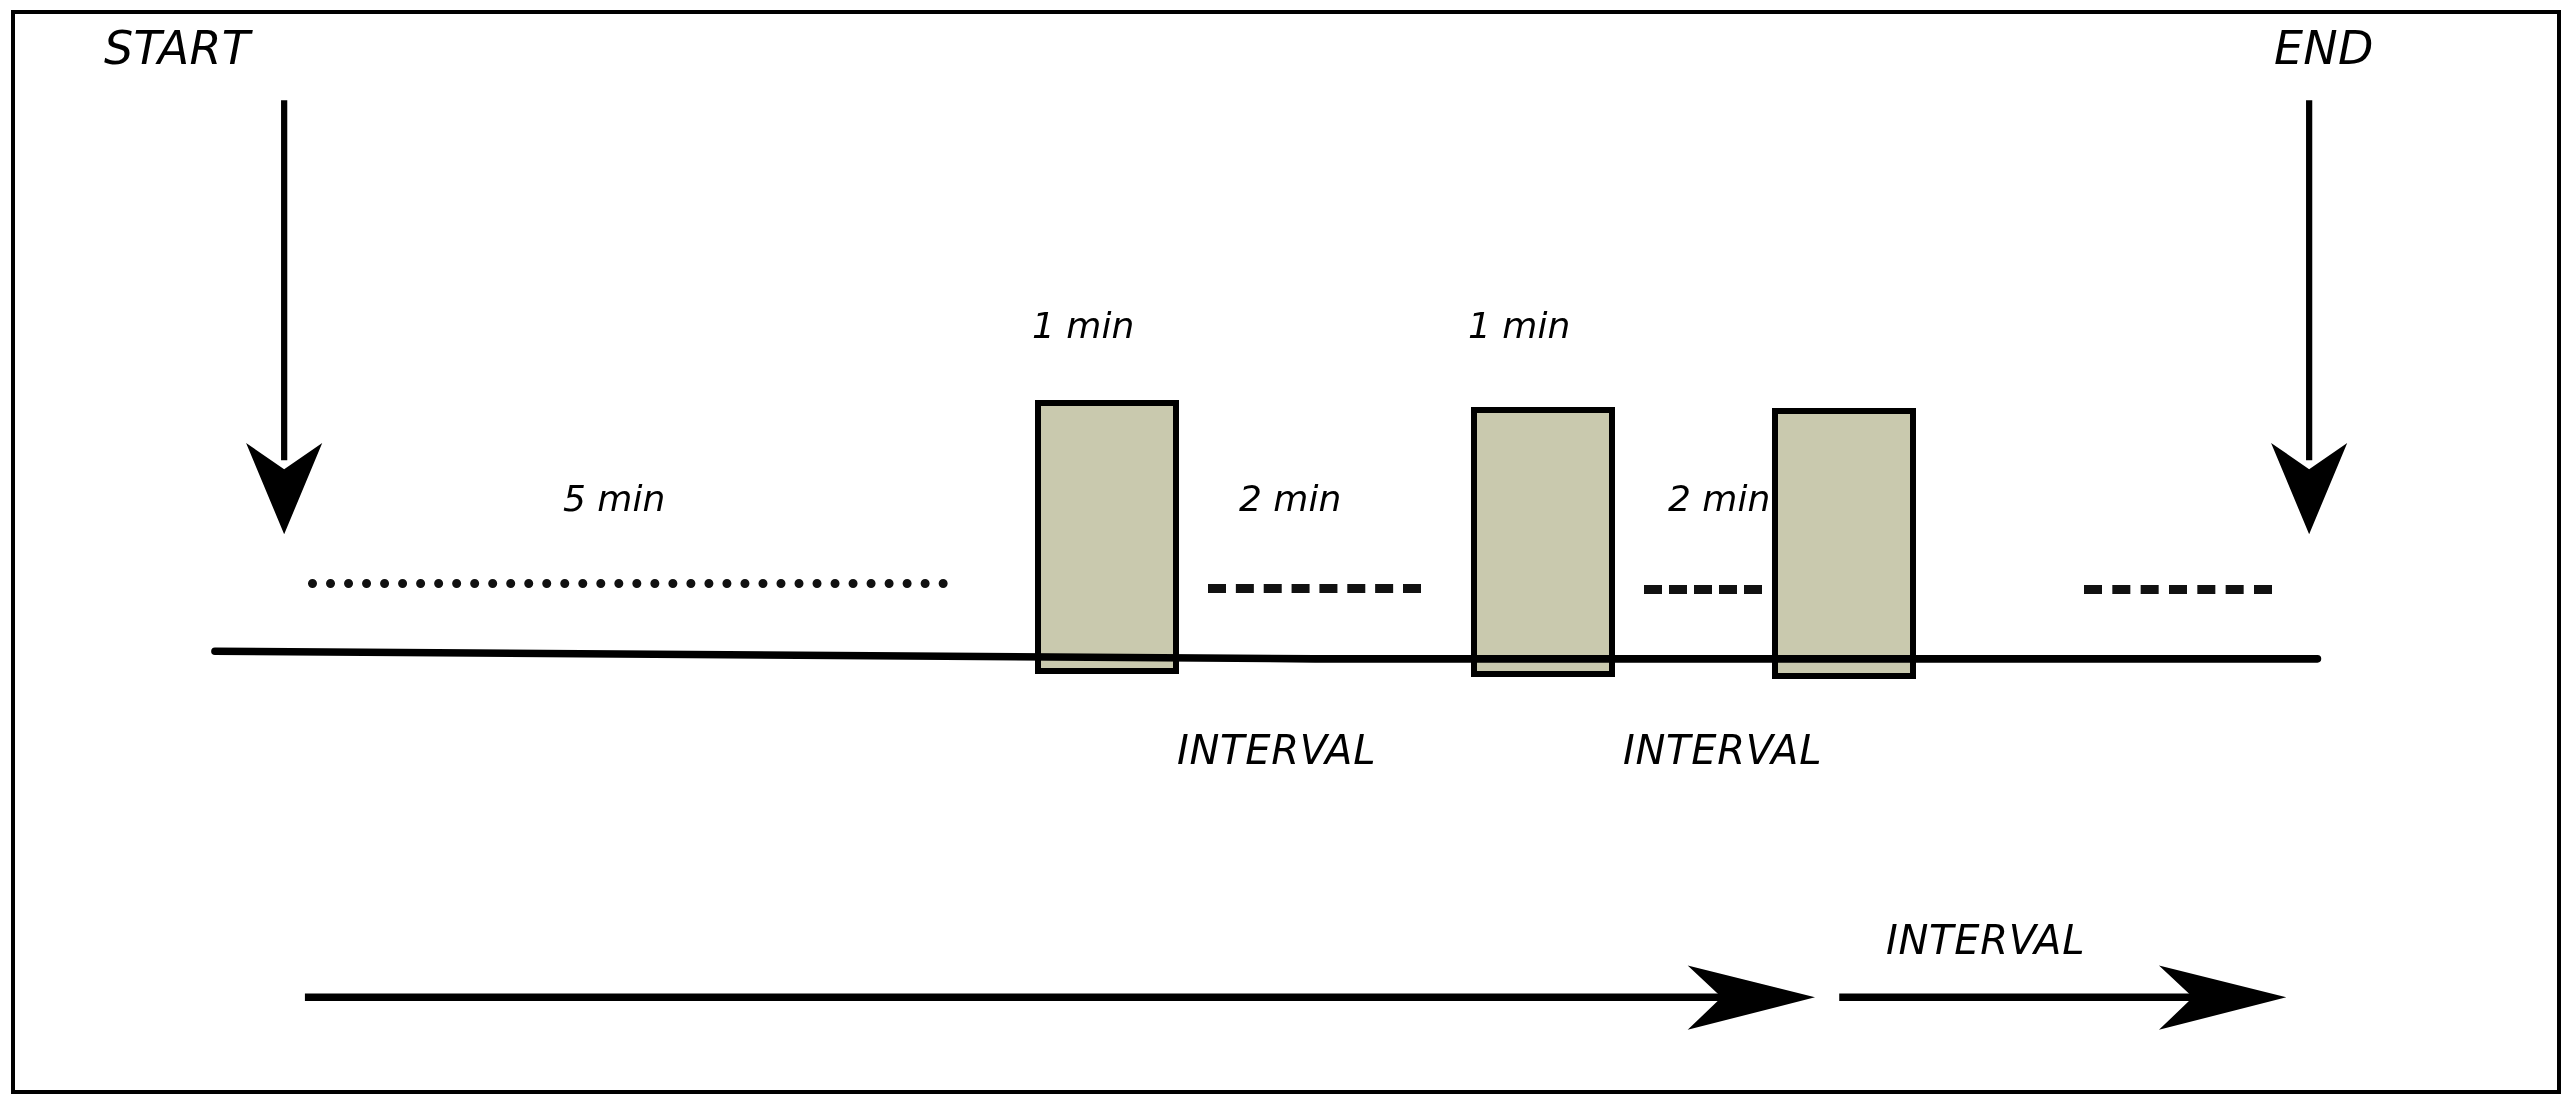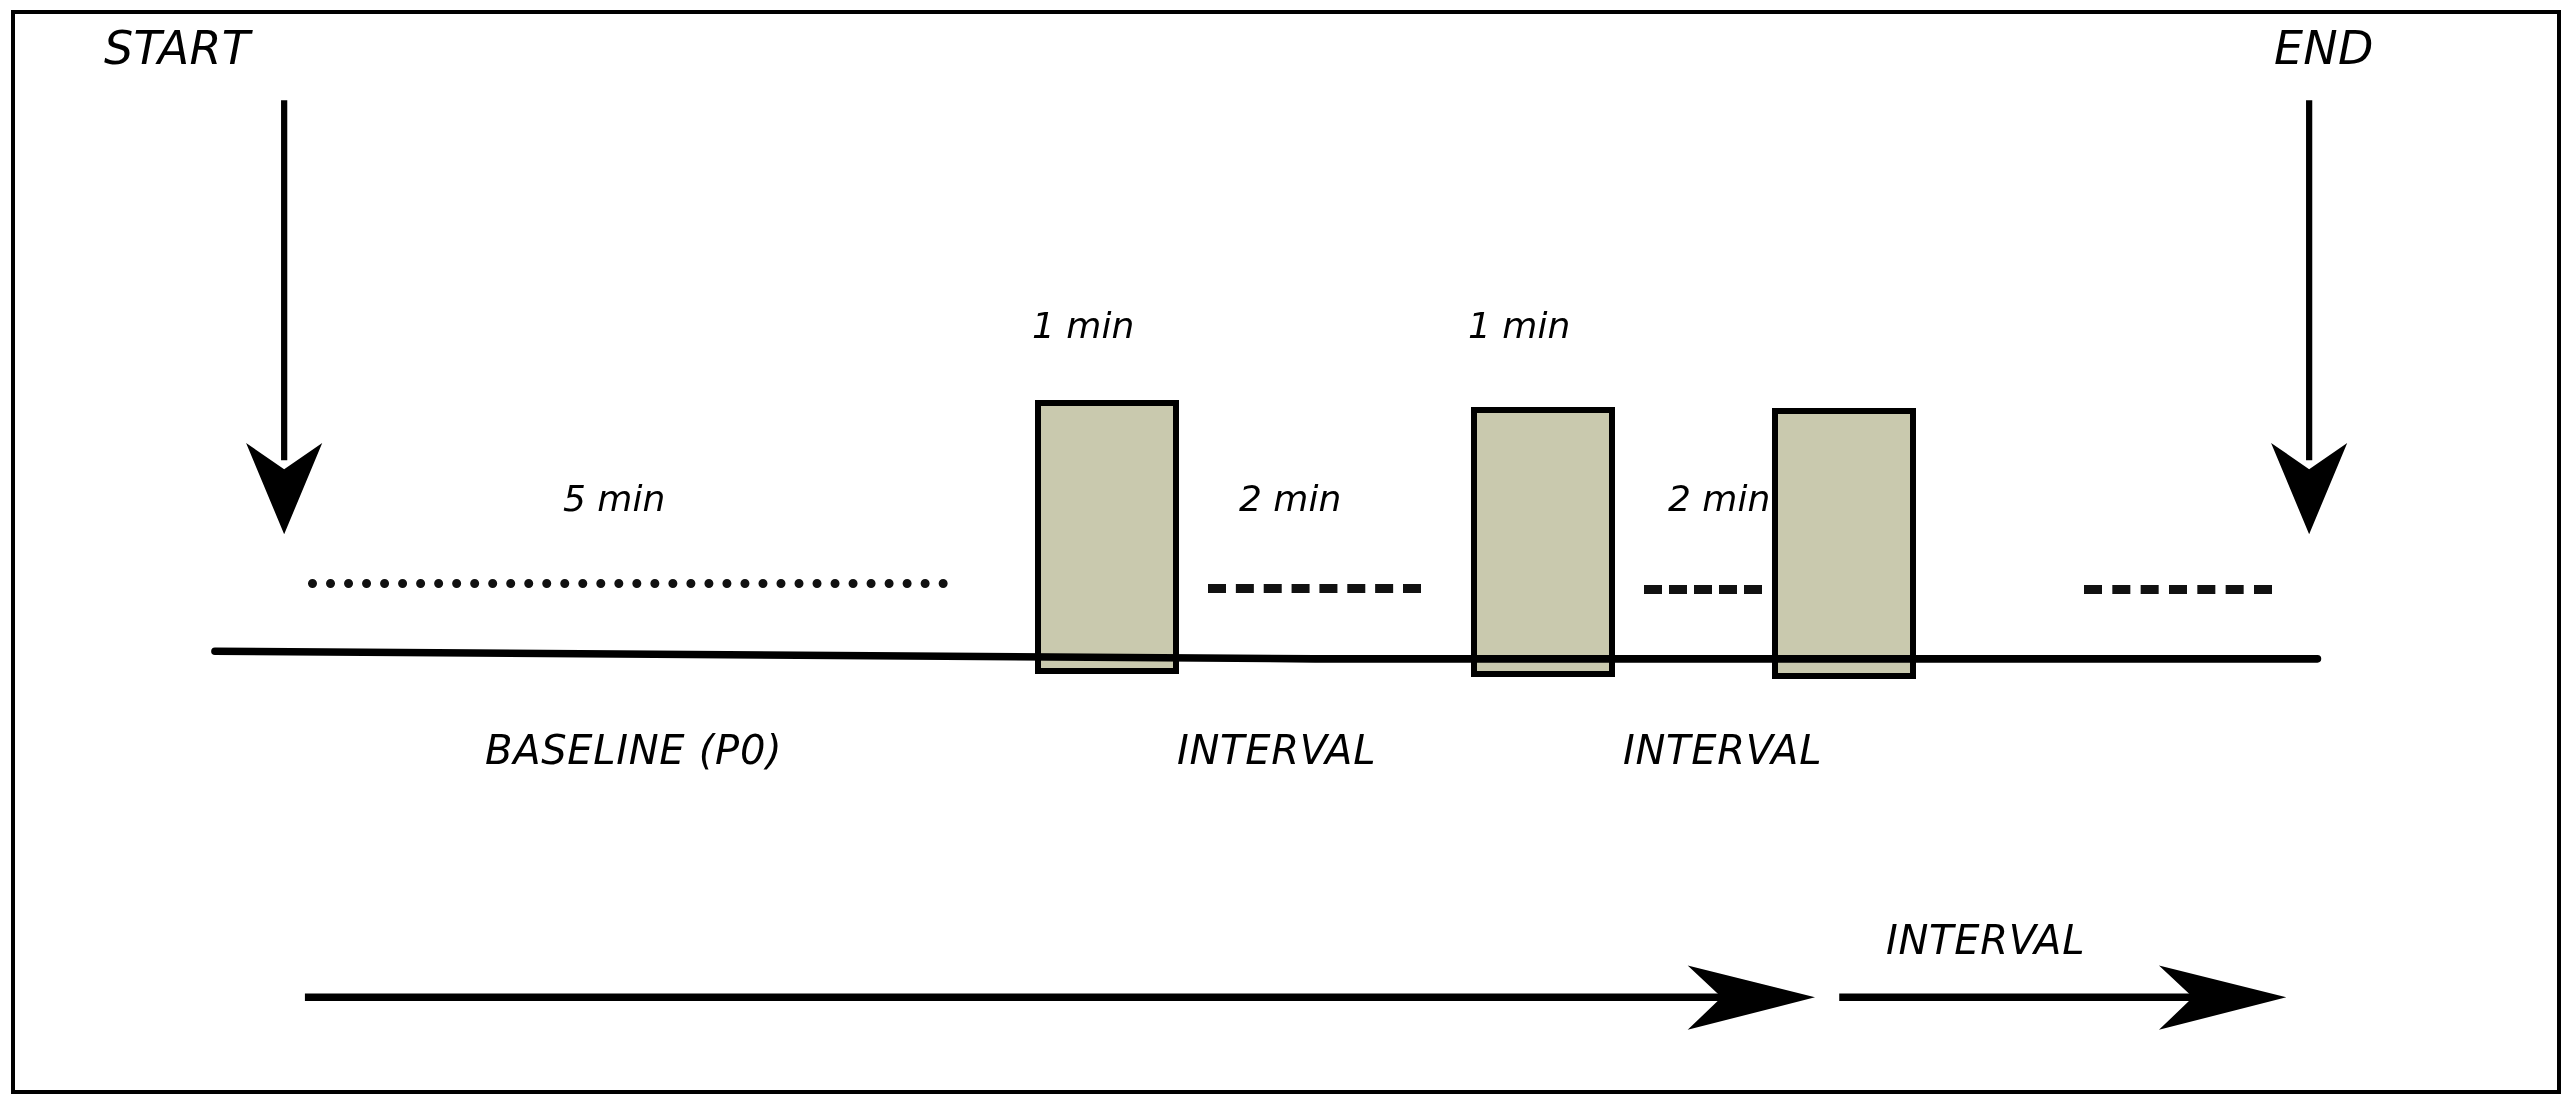--- a/index.html
+++ b/index.html
@@ -42,21 +42,20 @@
   <div class="pbox" style="left:1035px;top:400px;width:144px;height:274px;">
     <span></span>
   </div>
   <div class="pbox" style="left:1471px;top:407px;width:144px;height:270px;">
     <span></span>
   </div>
   <div class="pbox" style="left:1772px;top:408px;width:144px;height:271px;">
     <span></span>
   </div>
 
-  <div class="lbl small-caps" style="left:485px;top:727px;">BASELINE (P0)</div>
   <div class="lbl small-caps" style="left:1177px;top:727px;">INTERVAL</div>
   <div class="lbl small-caps" style="left:1623px;top:727px;">INTERVAL</div>
 
   <div class="lbl small-caps" style="left:1886px;top:917px;">INTERVAL</div>
 
   <svg class="ov" viewBox="0 0 3721 1601">
 
     <g>
       <line x1="410" y1="145" x2="410" y2="665" stroke="#000" stroke-width="9"></line>
       <path d="M 410 772 L 355 640 L 410 678 L 465 640 Z" fill="#000"></path>

